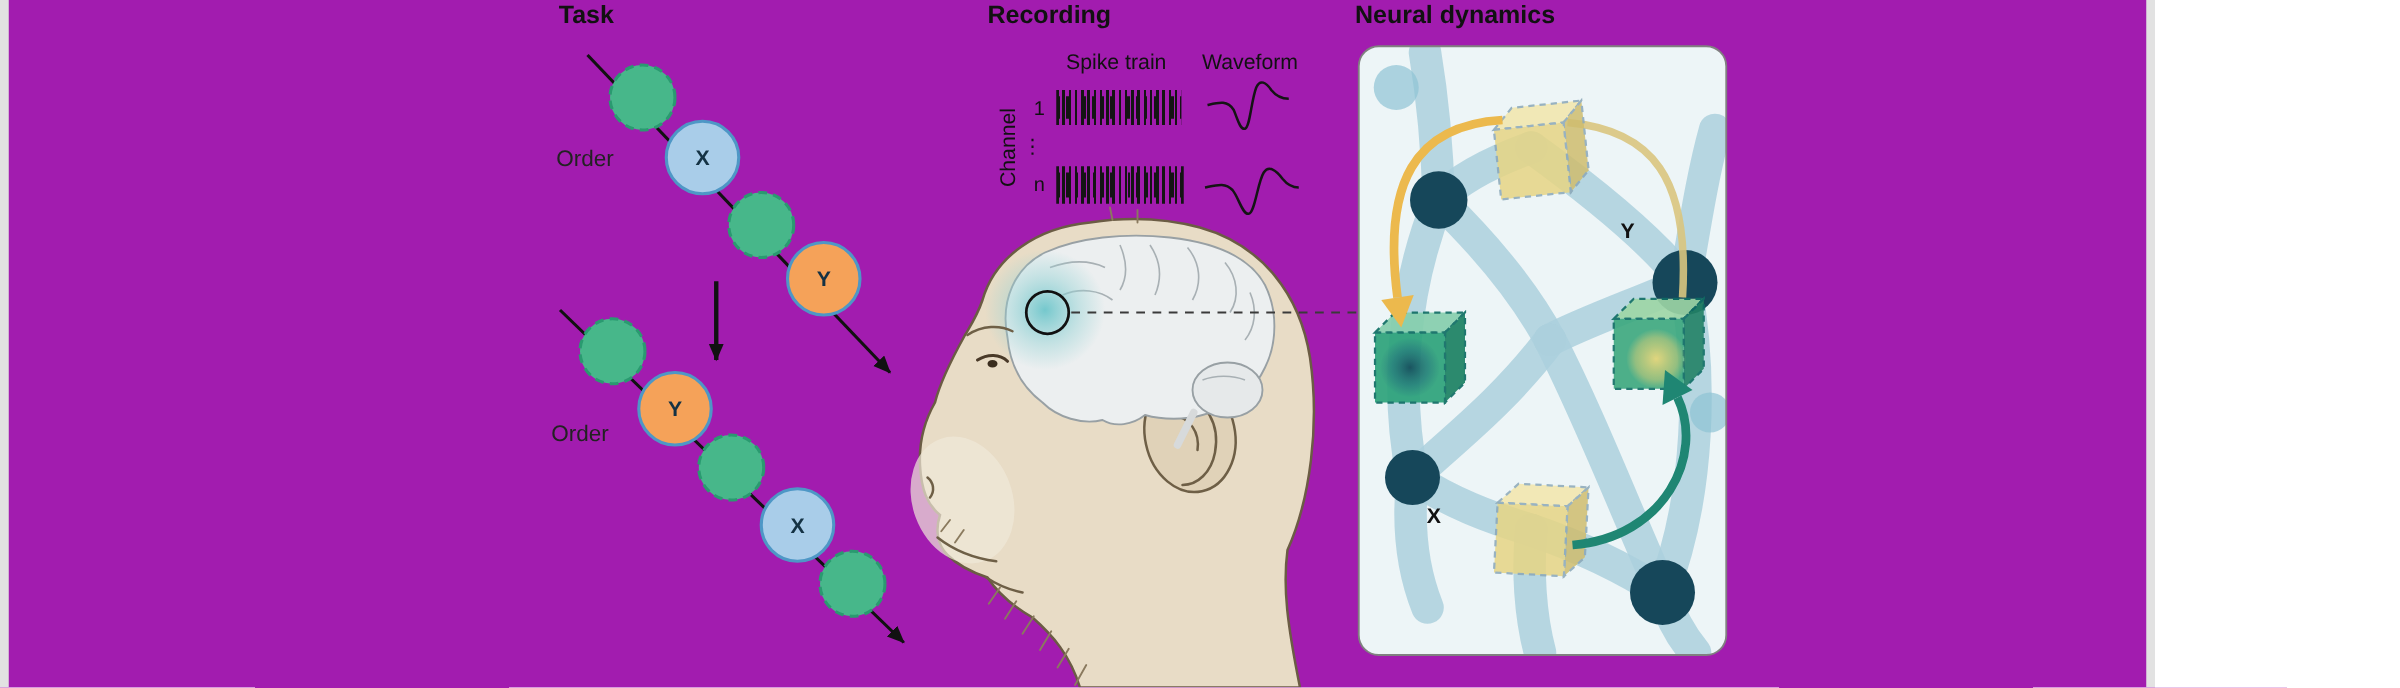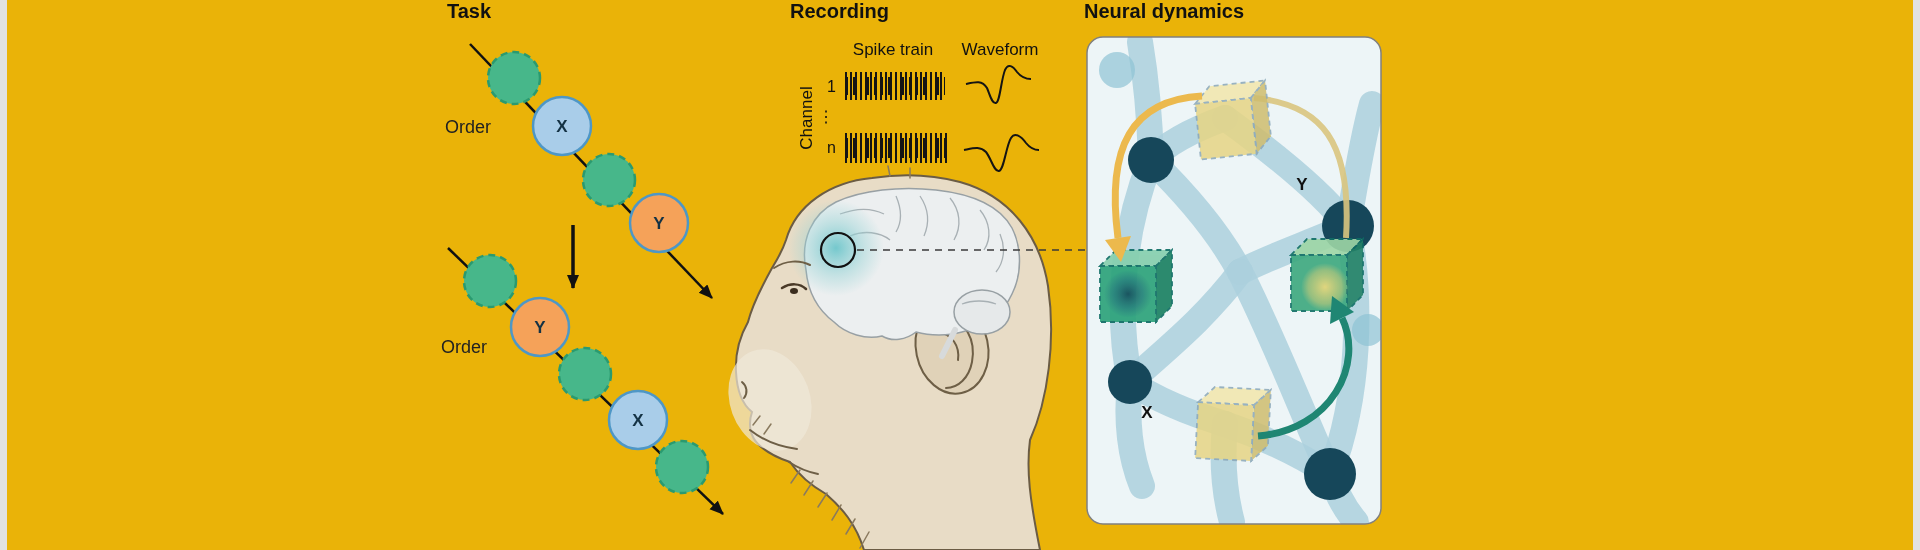--- a/index.html
+++ b/index.html
@@ -1,16 +1,16 @@
 <!DOCTYPE html>
 <html><head>
 <meta charset="utf-8">
 <style>
   html,body { margin:0; padding:0; background:#ffffff; }
-  .canvas { position:relative; width:1920px; height:550px; background:#eab308; overflow:hidden;
+  .canvas { position:relative; width:1724px; height:550px; background:#a21caf; overflow:hidden;
             font-family:"Liberation Sans", sans-serif; }
   svg.fig { position:absolute; left:0; top:0; }
   svg text { font-family:"Liberation Sans", sans-serif; fill:#111; }
   .t-title  { font-size:20px; font-weight:700; }
   .t-label  { font-size:17px; }
   .t-order  { font-size:18px; fill:#222; }
   .t-letter { font-size:17px; font-weight:700; fill:#143244; }
   .t-small  { font-size:16px; }
   .t-bold   { font-size:17px; font-weight:700; }
 

